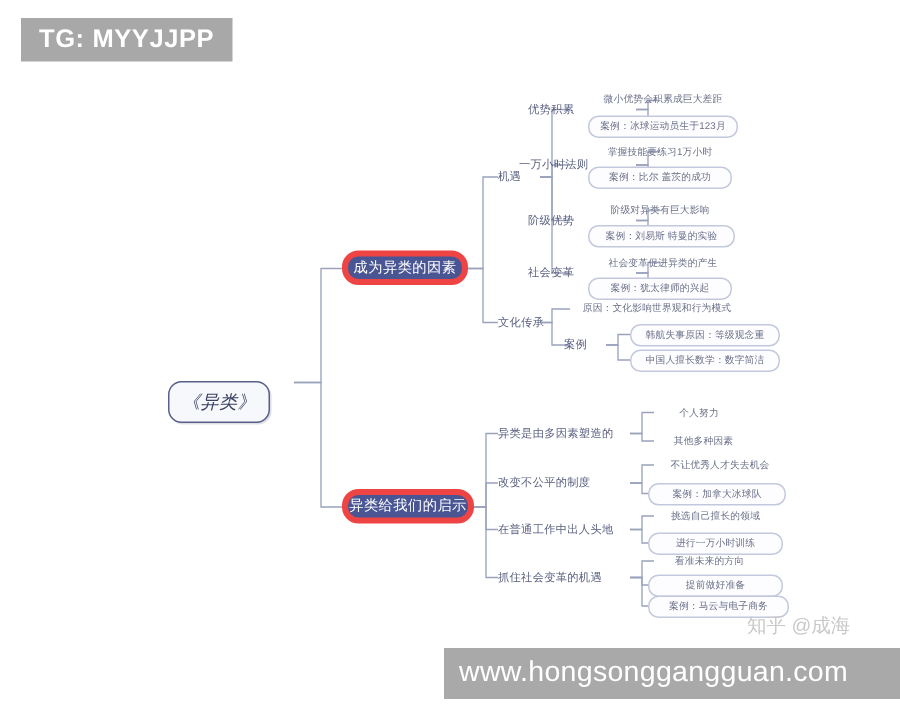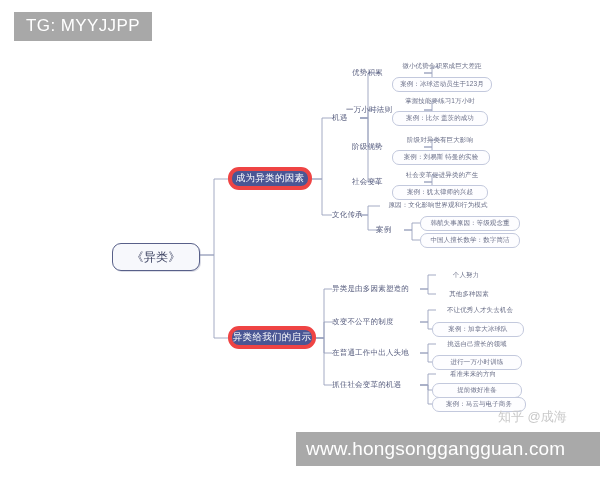--- a/index.html
+++ b/index.html
@@ -14,20 +14,21 @@
   svg.links{position:absolute;left:0;top:0;width:600px;height:480px;pointer-events:none;}
 
   
   .wm-top{
     position:absolute;left:14px;top:12px;
     background:#a8a8a8;color:#ffffff;
     font-size:17px;letter-spacing:.4px;
     padding:4px 12px 5px 12px;
     white-space:nowrap;
     z-index:40;
+    font-weight:bold;
   }
   .wm-bottom{
     position:absolute;left:296px;top:432px;
     width:304px;height:34px;
     background:#a9a9a9;color:#ffffff;
     font-size:19px;letter-spacing:.2px;
     display:flex;align-items:center;
     padding-left:10px;
     box-sizing:border-box;
     white-space:nowrap;
@@ -137,21 +138,21 @@
 
       <path d="M420 353 H428 V344 H436"></path>
       <path d="M420 353 H428 V362 H436"></path>
 
       <path d="M420 385 H428 V374 H436"></path>
       <path d="M420 385 H428 V390 H436"></path>
       <path d="M420 385 H428 V404 H436"></path>
     </g>
   </svg>
 
-  <div class="node node-root" style="left:112px;top:243px;width:88px;height:28px;">
+  <div class="node node-root" style="left:112px;top:254px;width:68px;height:28px;font-style:italic;">
     <span>《异类》</span>
   </div>
 
   <div class="node node-main" style="left:228px;top:167px;width:84px;height:23px;">
     <span>成为异类的因素</span>
   </div>
 
   <div class="node node-main" style="left:228px;top:326px;width:88px;height:23px;">
     <span>异类给我们的启示</span>
   </div>

